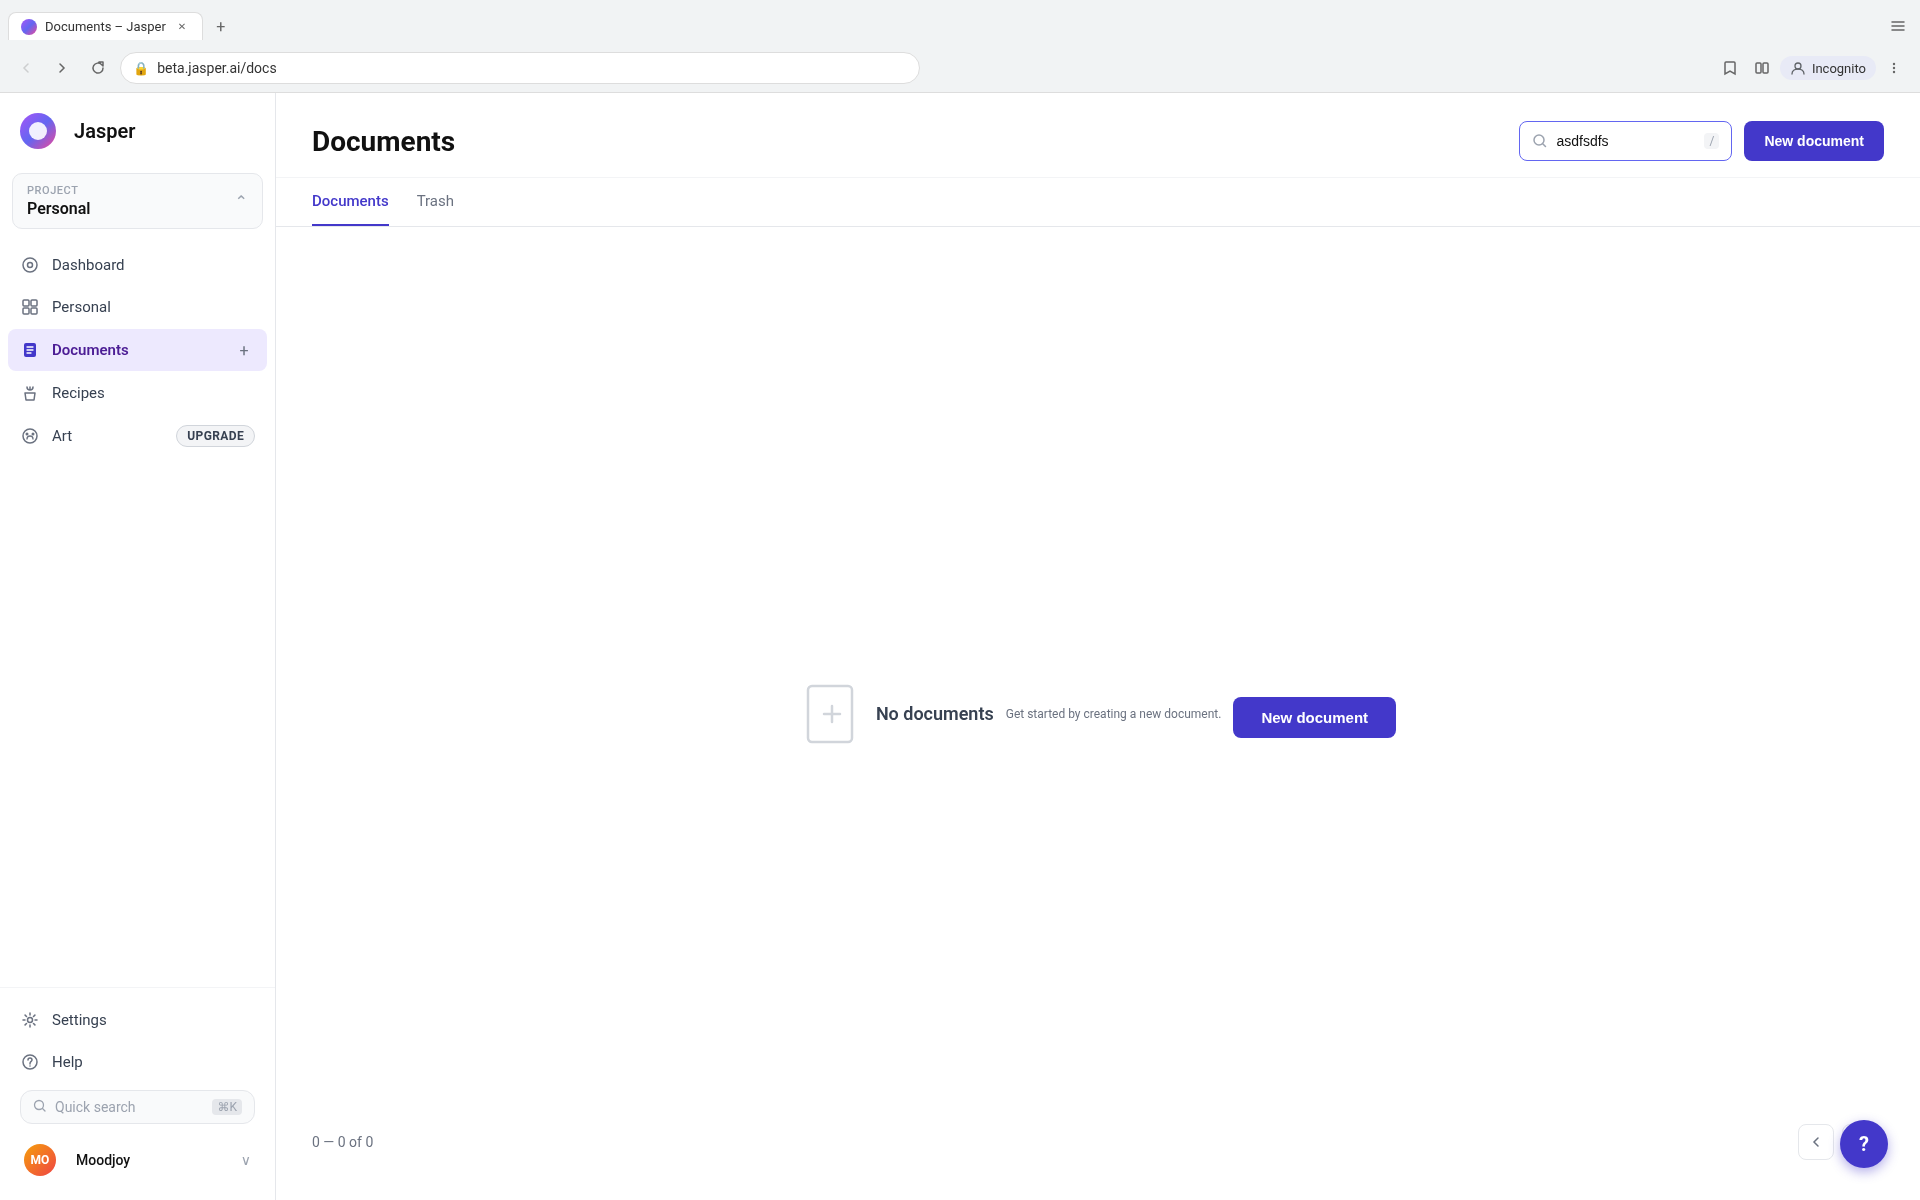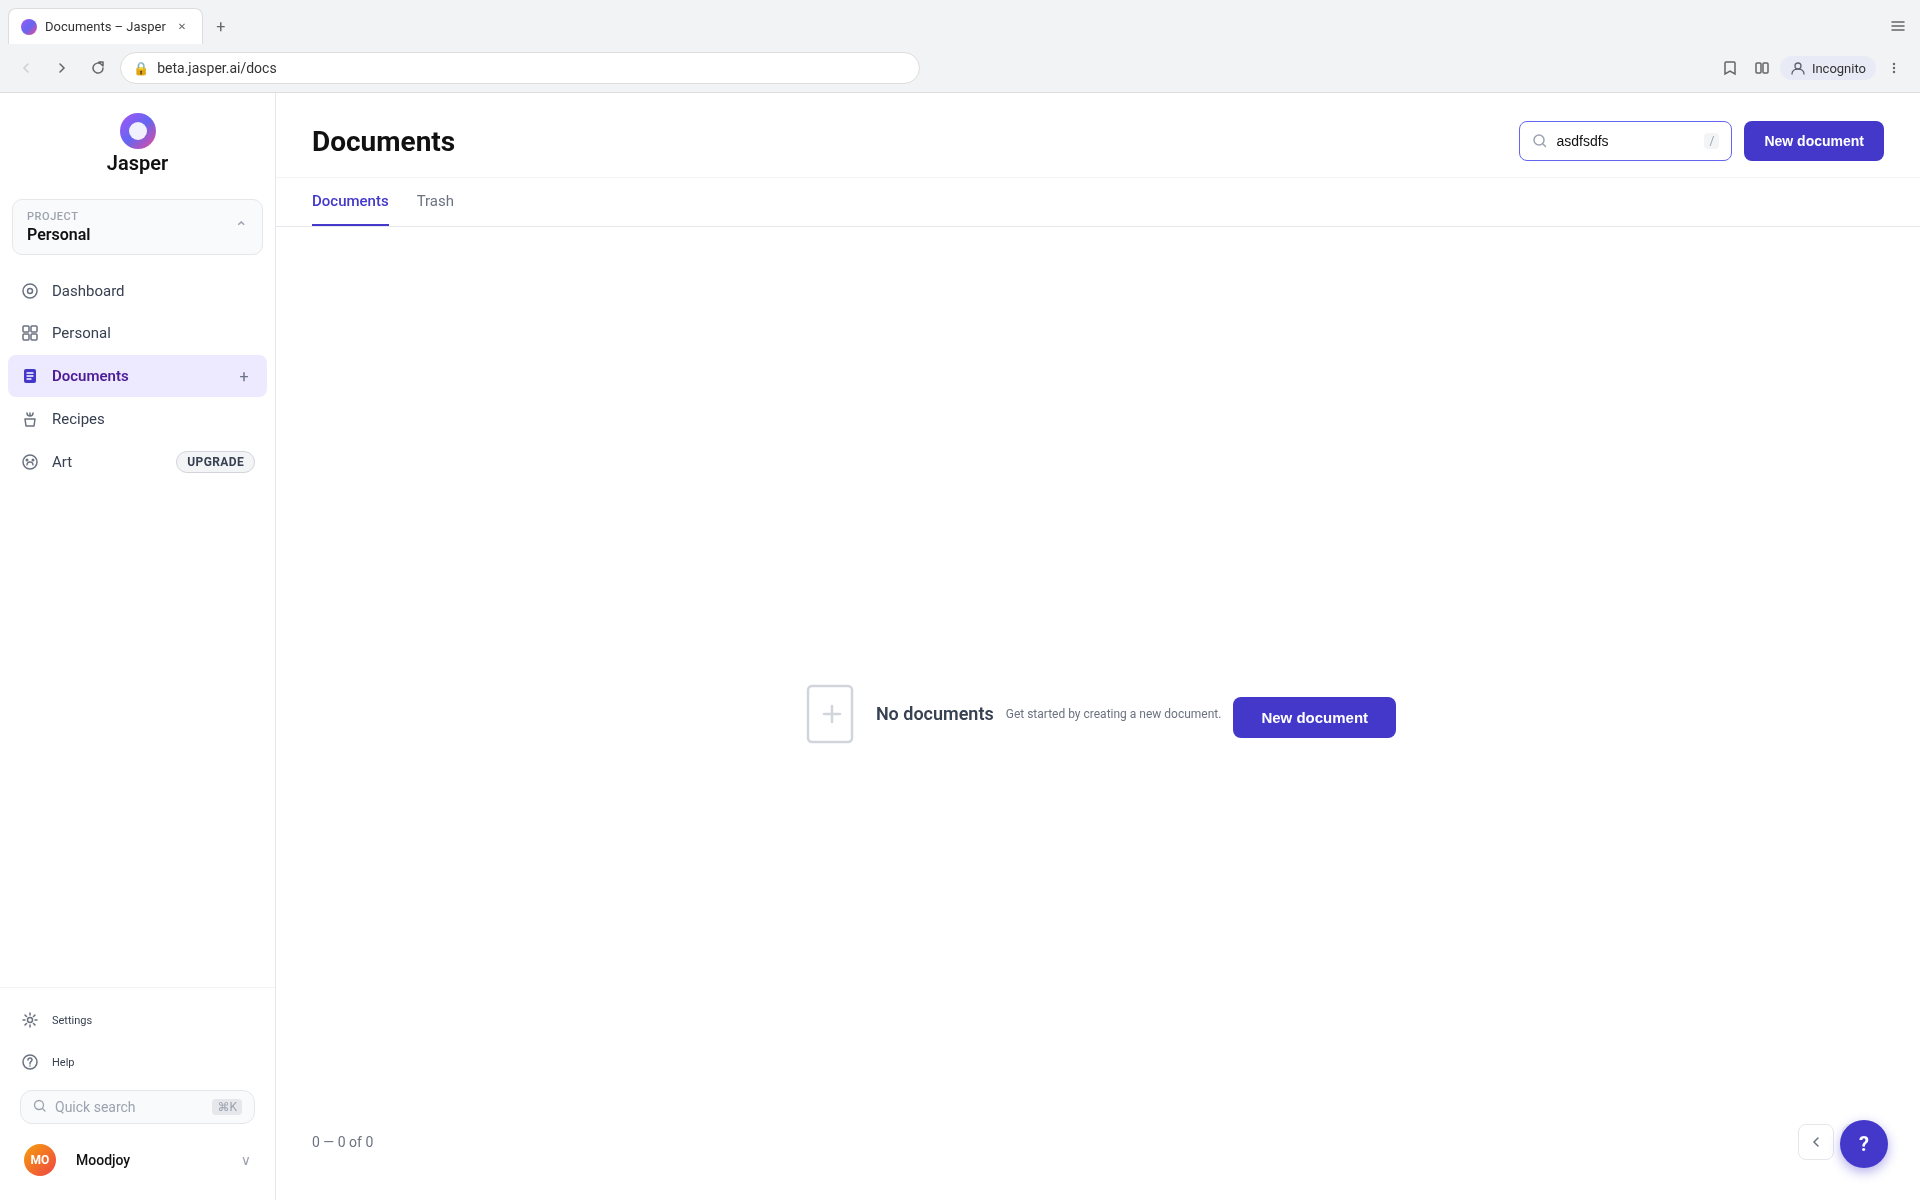--- a/index.html
+++ b/index.html
@@ -1,21 +1,21 @@
 <!DOCTYPE html>
 <html><head>
   <meta charset="utf-8">
   <style>
     * { box-sizing: border-box; margin: 0; padding: 0; }
     body { font-family: -apple-system, BlinkMacSystemFont, 'Segoe UI', Roboto, sans-serif; background: #fff; display: flex; flex-direction: column; height: 1200px; width: 1920px; overflow: hidden; }
 
     
     .browser-chrome { background: #f1f3f4; border-bottom: 1px solid #ddd; flex-shrink: 0; }
     .tab-bar { display: flex; align-items: center; padding: 8px 8px 0; gap: 4px; height: 44px; }
-    .tab { display: flex; align-items: center; background: #fff; border-radius: 8px 8px 0 0; padding: 0 12px; height: 36px; gap: 8px; min-width: 180px; max-width: 240px; border: 1px solid #ddd; border-bottom: none; }
+    .tab { display: flex; align-items: center; background: #fff; border-radius: 8px 8px 0 0; padding: 0 12px; height: 28px; gap: 8px; min-width: 180px; max-width: 240px; border: 1px solid #ddd; border-bottom: none; }
     .tab-favicon { width: 16px; height: 16px; border-radius: 50%; background: linear-gradient(135deg, #a855f7, #6366f1, #ec4899); flex-shrink: 0; }
     .tab-title { font-size: 13px; color: #333; flex: 1; overflow: hidden; text-overflow: ellipsis; white-space: nowrap; }
     .tab-close { width: 16px; height: 16px; border-radius: 50%; display: flex; align-items: center; justify-content: center; cursor: pointer; color: #666; font-size: 10px; }
     .tab-new { width: 28px; height: 28px; display: flex; align-items: center; justify-content: center; border-radius: 50%; cursor: pointer; color: #666; font-size: 16px; }
     .tab-more { margin-left: auto; width: 28px; height: 28px; display: flex; align-items: center; justify-content: center; color: #666; }
 
     .nav-bar { display: flex; align-items: center; padding: 6px 12px; gap: 8px; height: 48px; background: #f1f3f4; }
     .nav-btn { width: 28px; height: 28px; display: flex; align-items: center; justify-content: center; border-radius: 50%; cursor: pointer; color: #666; border: none; background: none; }
     .nav-btn.disabled { opacity: 0.4; cursor: not-allowed; }
     .address-bar { flex: 1; display: flex; align-items: center; background: #fff; border: 1px solid #ddd; border-radius: 20px; padding: 0 12px; height: 32px; gap: 8px; max-width: 800px; }
@@ -23,21 +23,21 @@
     .address-text { font-size: 14px; color: #333; flex: 1; }
     .nav-actions { display: flex; align-items: center; gap: 4px; margin-left: auto; }
     .nav-action-btn { width: 28px; height: 28px; display: flex; align-items: center; justify-content: center; border-radius: 50%; cursor: pointer; color: #5f6368; }
     .profile-btn { display: flex; align-items: center; gap: 6px; background: #e8eaf6; border-radius: 20px; padding: 4px 10px; cursor: pointer; font-size: 13px; color: #333; }
 
     
     .app { display: flex; flex: 1; overflow: hidden; }
 
     
     .sidebar { width: 276px; background: #fff; border-right: 1px solid #e5e7eb; display: flex; flex-direction: column; padding: 0; flex-shrink: 0; }
-    .sidebar-logo { display: flex; align-items: center; gap: 2px; padding: 20px 20px 16px; flex-direction: column; }
+    .sidebar-logo { display: flex; align-items: center; gap: 18px; padding: 20px 20px 16px; }
     .logo-icon { width: 36px; height: 36px; border-radius: 50%; background: linear-gradient(135deg, #a855f7, #6366f1, #ec4899); display: flex; align-items: center; justify-content: center; }
     .logo-inner { width: 18px; height: 18px; border-radius: 50%; background: white; opacity: 0.9; }
     .logo-text { font-size: 20px; font-weight: 600; color: #111; }
 
     .project-selector { margin: 8px 12px 16px; background: #f9fafb; border: 1px solid #e5e7eb; border-radius: 10px; padding: 10px 14px; display: flex; align-items: center; justify-content: space-between; cursor: pointer; gap: 8px; }
     .project-label { font-size: 11px; color: #9ca3af; text-transform: uppercase; letter-spacing: 0.05em; font-weight: 500; margin-bottom: 2px; }
     .project-name { font-size: 16px; font-weight: 600; color: #111; }
     .project-chevron { color: #9ca3af; font-size: 16px; }
 
     .sidebar-nav { flex: 1; padding: 0 8px; }
@@ -46,21 +46,21 @@
     .nav-item-icon { width: 20px; height: 20px; display: flex; align-items: center; justify-content: center; color: #6b7280; flex-shrink: 0; }
     .nav-item.active .nav-item-icon { color: #5b21b6; }
     .nav-item-label { font-size: 15px; color: #374151; font-weight: 400; }
     .nav-item.active .nav-item-label { color: #4c1d95; font-weight: 600; }
     .nav-item-add { margin-left: auto; width: 22px; height: 22px; display: flex; align-items: center; justify-content: center; border-radius: 4px; color: #6b7280; }
     .upgrade-badge { margin-left: auto; background: #f3f4f6; border: 1.5px solid #d1d5db; border-radius: 20px; padding: 3px 10px; font-size: 12px; font-weight: 700; color: #374151; letter-spacing: 0.03em; }
 
     .sidebar-bottom { padding: 12px 8px; border-top: 1px solid #f3f4f6; }
     .sidebar-bottom-item { display: flex; align-items: center; gap: 12px; padding: 10px 12px; border-radius: 8px; cursor: pointer; margin-bottom: 2px; }
     .bottom-icon { width: 20px; height: 20px; display: flex; align-items: center; justify-content: center; color: #6b7280; }
-    .bottom-label { font-size: 11px; color: #374151; }
+    .bottom-label { font-size: 15px; color: #374151; }
 
     .quick-search { margin: 8px 12px; display: flex; background: #f9fafb; border: 1px solid #e5e7eb; border-radius: 12px; padding: 8px 12px; gap: 8px; cursor: pointer; }
     .quick-search-text { font-size: 14px; color: #9ca3af; flex: 1; }
     .quick-search-kbd { font-size: 12px; color: #9ca3af; background: #e5e7eb; border-radius: 4px; padding: 1px 5px; }
 
     .user-footer { display: flex; align-items: center; gap: 20px; padding: 12px 16px; cursor: pointer; }
     .user-avatar { width: 32px; height: 32px; border-radius: 50%; background: linear-gradient(135deg, #f59e0b, #ef4444); display: flex; align-items: center; justify-content: center; font-size: 12px; font-weight: 700; color: white; flex-shrink: 0; }
     .user-name { font-size: 14px; font-weight: 500; color: #111; flex: 1; }
     .user-chevron { color: #9ca3af; font-size: 14px; }
 

